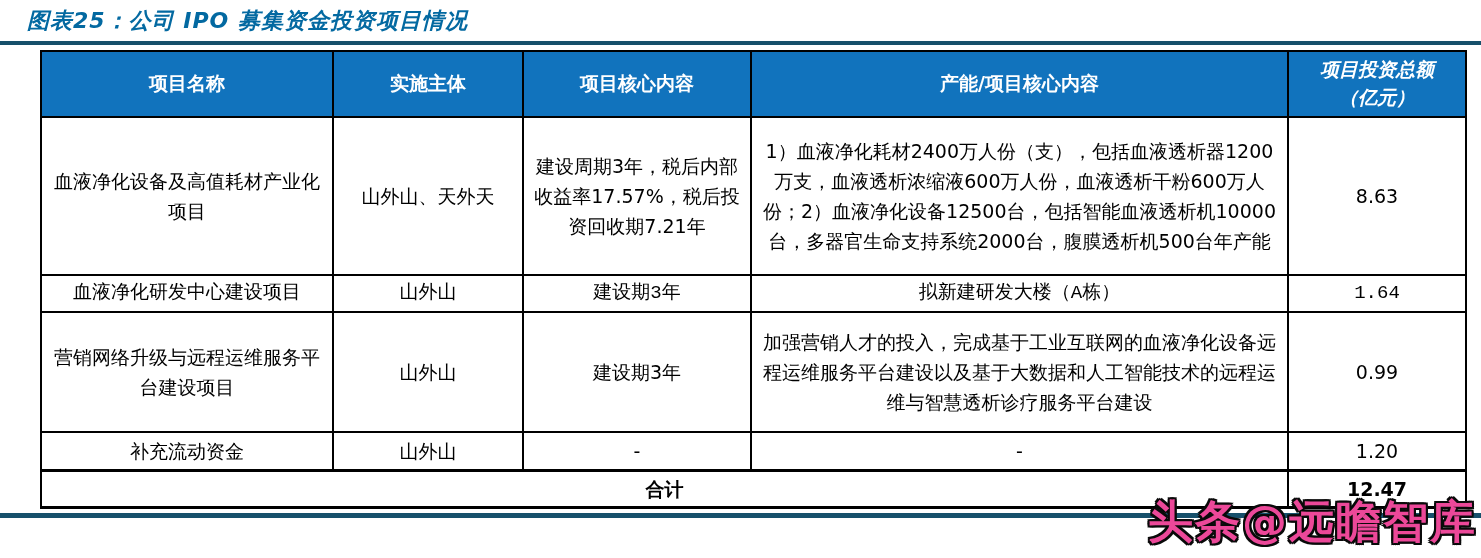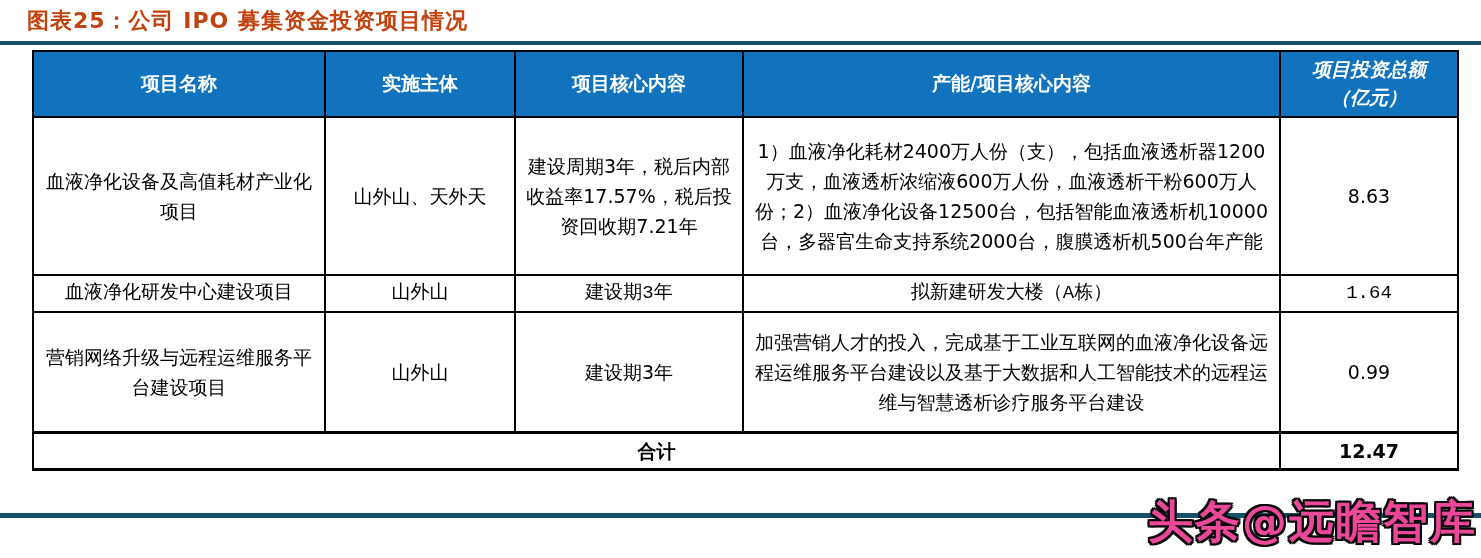--- a/index.html
+++ b/index.html
@@ -13,21 +13,22 @@
     position: relative;
   }
   .page { position: relative; width: 1481px; height: 558px; }
 
   .title {
     position: absolute;
     left: 27px;
     top: 6px;
     font-size: 22px;
     font-weight: bold;
-    color: #c2410c;
+    font-style: italic;
+    color: #0369a1;
     letter-spacing: 1px;
     white-space: nowrap;
   }
   .rule-top {
     position: absolute;
     left: 0;
     top: 41px;
     width: 1481px;
     height: 4px;
     background: #16506b;
@@ -36,21 +37,21 @@
     position: absolute;
     left: 0;
     top: 513px;
     width: 1481px;
     height: 5px;
     background: #16506b;
   }
 
   table.ipo {
     position: absolute;
-    left: 32px;
+    left: 40px;
     top: 50px;
     width: 1425px;
     border-collapse: collapse;
     table-layout: fixed;
     padding-left: 12px;
   }
   table.ipo th, table.ipo td {
     border: 2px solid #000000;
     text-align: center;
     vertical-align: middle;
@@ -148,20 +149,27 @@
         <td>拟新建研发大楼（A栋）</td>
         <td class="num">1.64</td>
       </tr>
       <tr class="row-3">
         <td>营销网络升级与远程运维服务平台建设项目</td>
         <td>山外山</td>
         <td>建设期3年</td>
         <td>加强营销人才的投入，完成基于工业互联网的血液净化设备远程运维服务平台建设以及基于大数据和人工智能技术的远程运维与智慧透析诊疗服务平台建设</td>
         <td class="num">0.99</td>
       </tr>
+      <tr class="row-4">
+        <td>补充流动资金</td>
+        <td>山外山</td>
+        <td>-</td>
+        <td>-</td>
+        <td class="num">1.20</td>
+      </tr>
       <tr class="total-row">
         <td colspan="4">合计</td>
         <td class="num">12.47</td>
       </tr>
     </tbody>
   </table>
 
   <div class="rule-bottom"></div>
 
 

